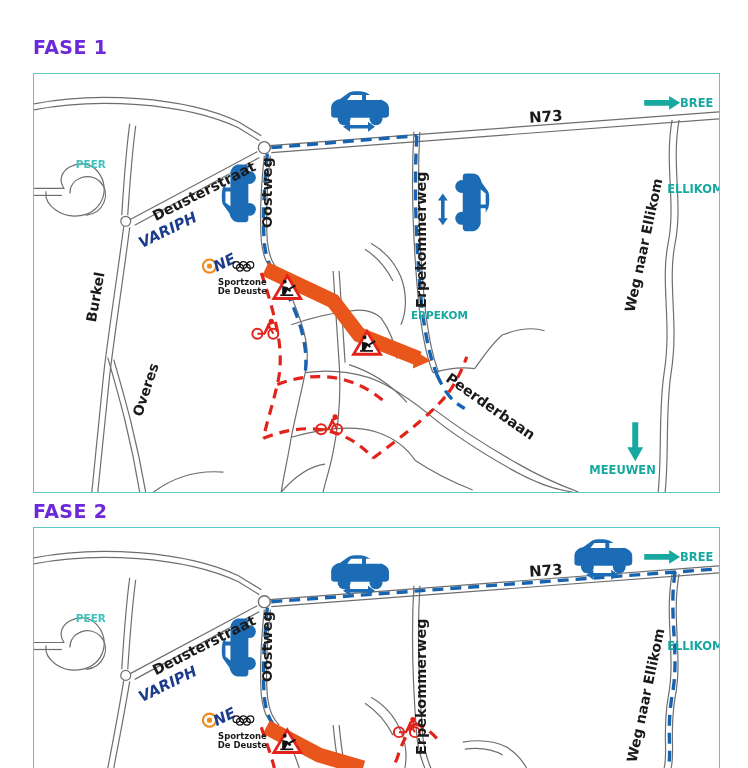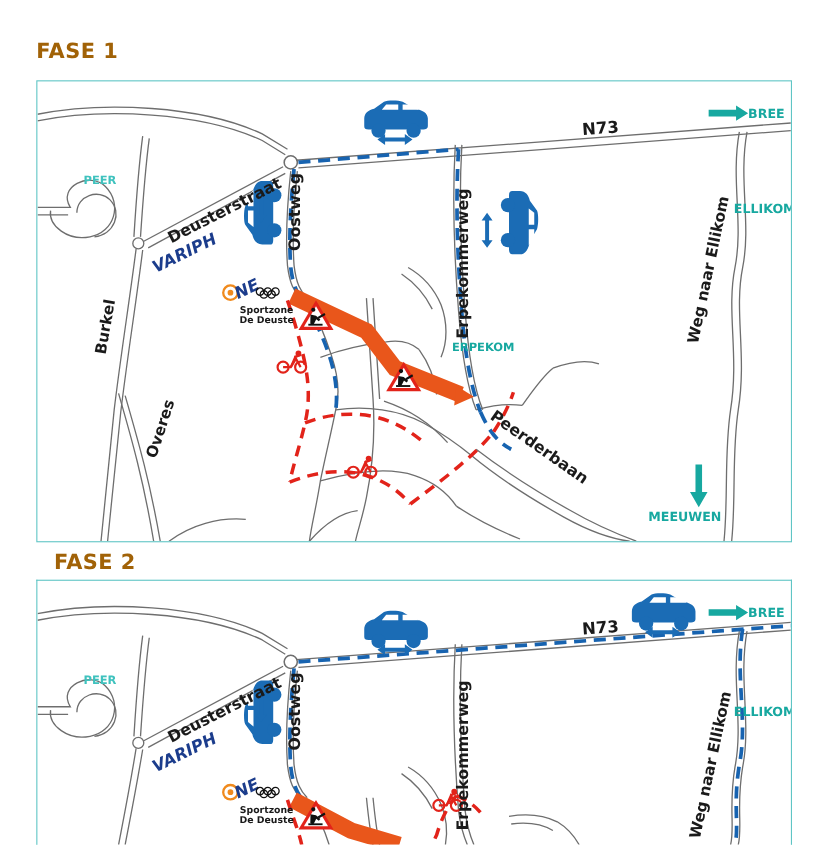--- a/index.html
+++ b/index.html
@@ -9,25 +9,25 @@
     font-family:"Liberation Sans","DejaVu Sans",sans-serif;
     -webkit-font-smoothing:antialiased;
   }
   .page{position:relative;width:748px;height:768px;}
 
   .phase-title{
     position:absolute;
     font-weight:bold;
     font-size:19px;
     letter-spacing:0.4px;
-    color:#a16207;
+    color:#6d28d9;
     font-family:"DejaVu Sans","Liberation Sans",sans-serif;
   }
   #phase1-title{left:33px;top:36px;}
-  #phase2-title{left:33px;top:500px;margin-left:16px;}
+  #phase2-title{left:33px;top:500px;}
 
   .map-frame{
     position:absolute;
     border:1.6px solid #5FC5C5;
     background:#ffffff;
     box-sizing:border-box;
     overflow:hidden;
   }
   #map1{left:33px;top:73px;width:687px;height:420px;}
   #map2{left:33px;top:527px;width:687px;height:241px;border-bottom:none;}

